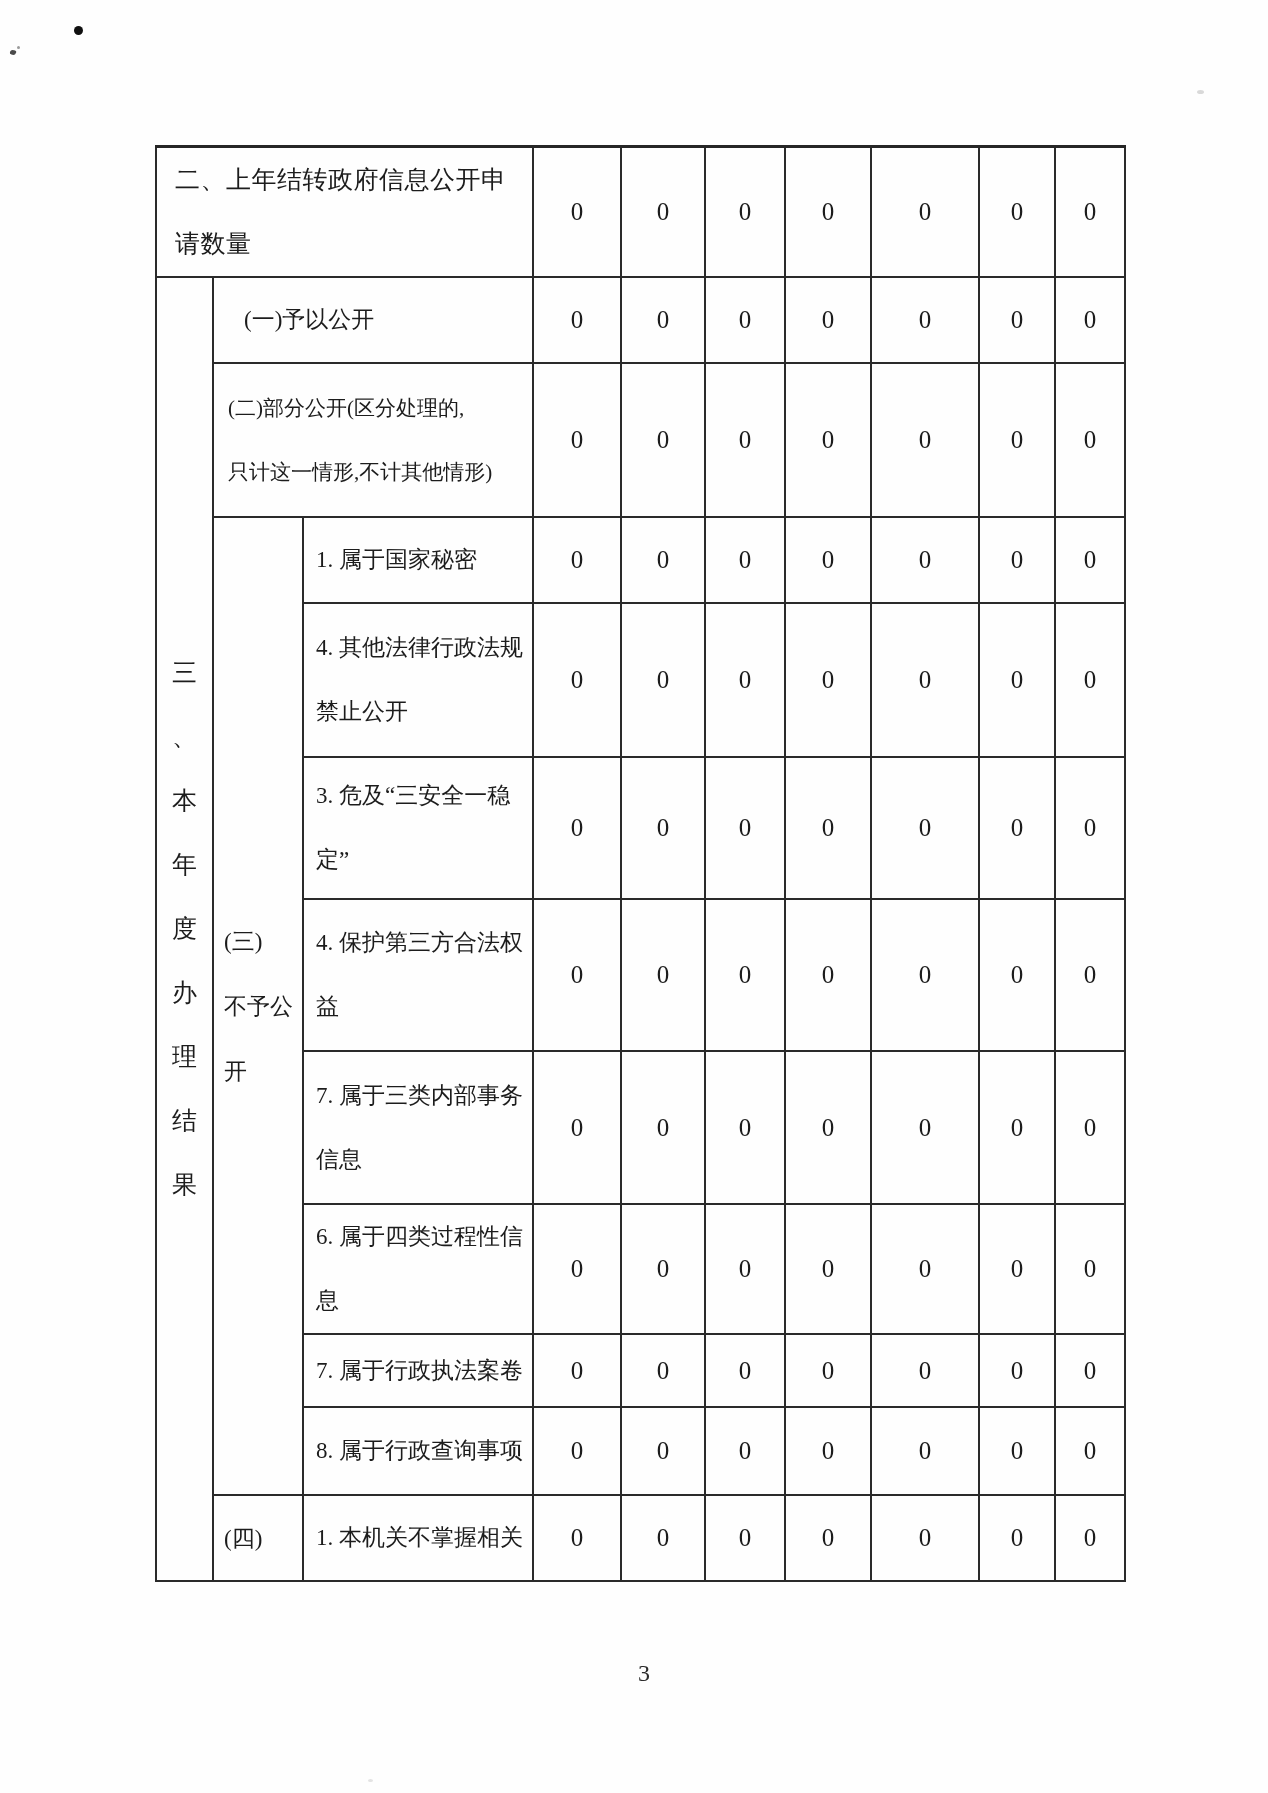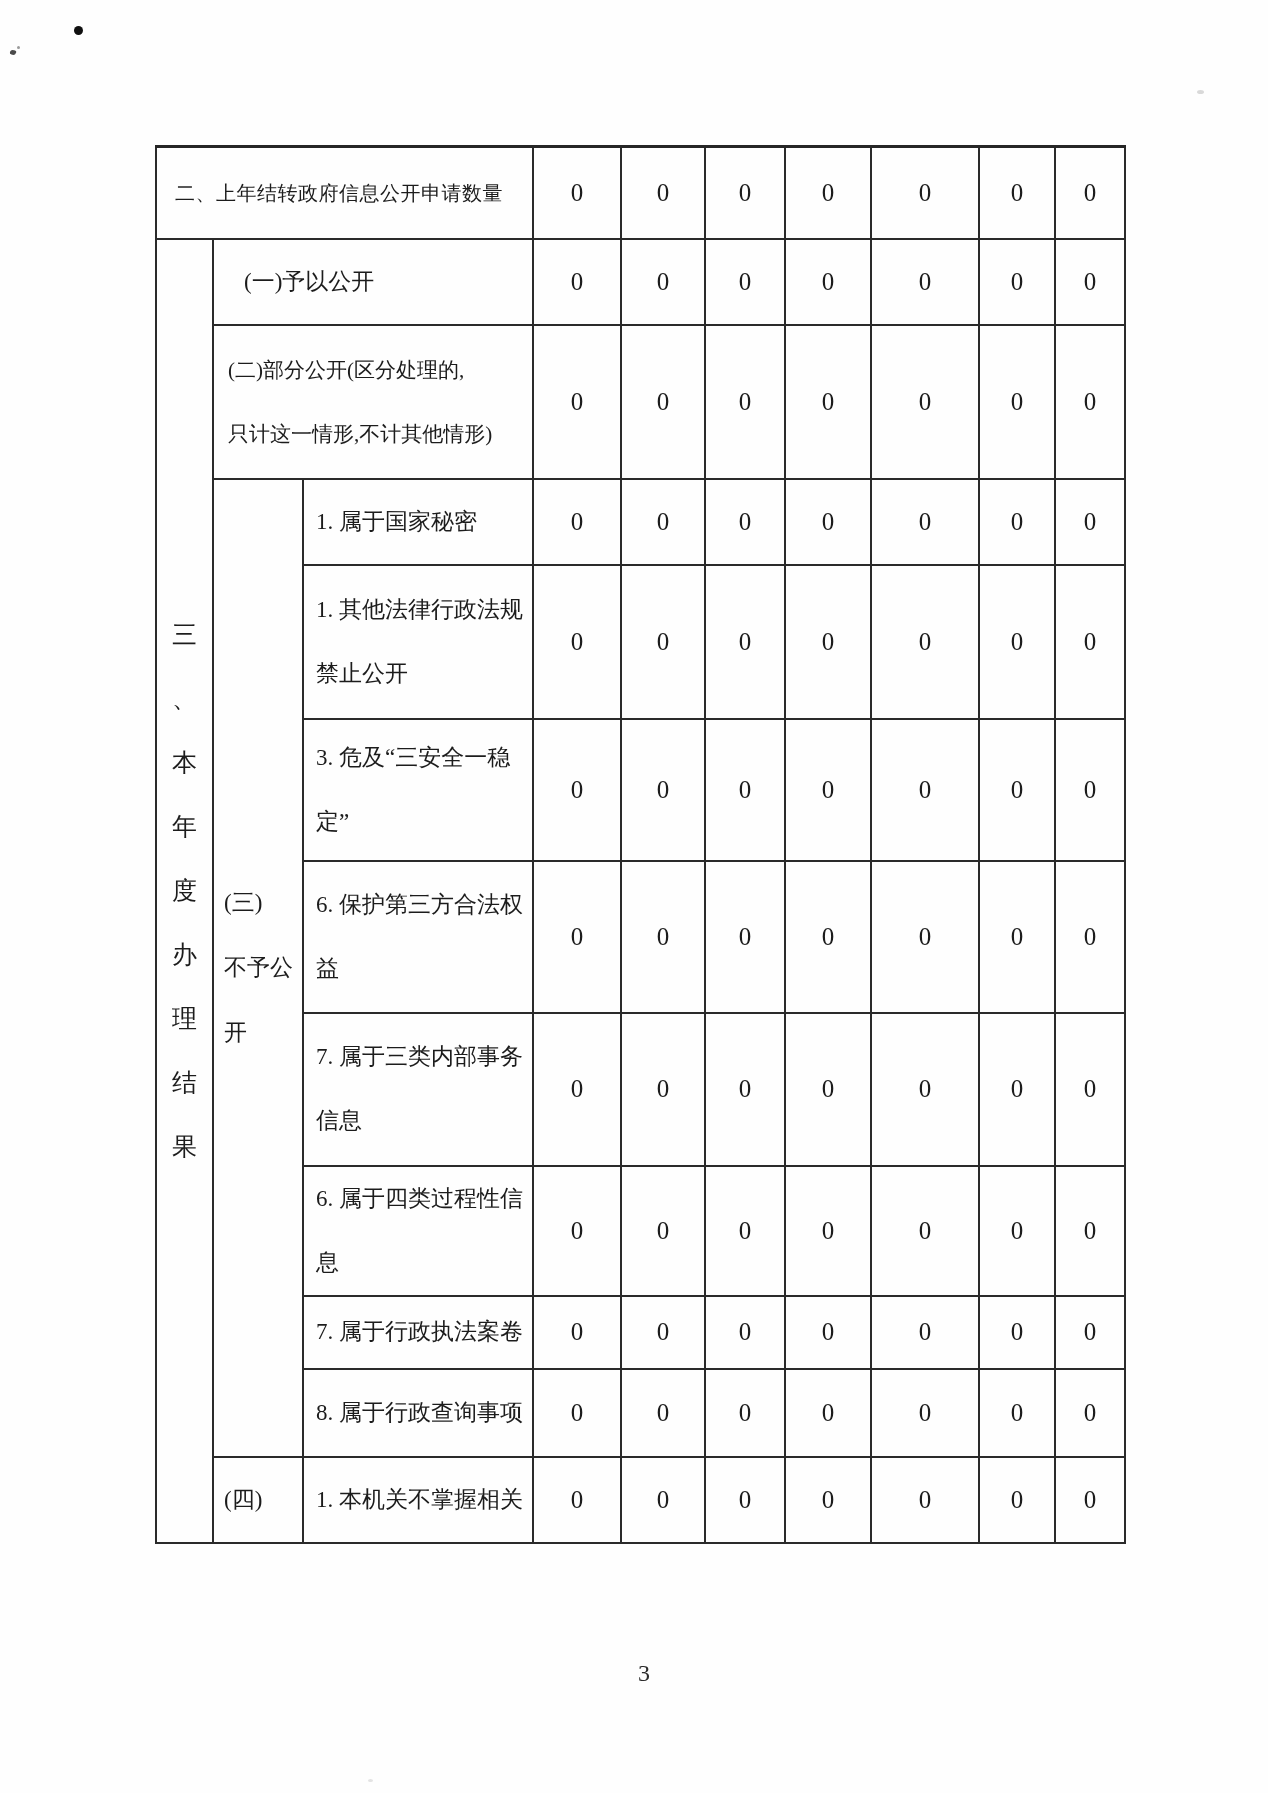--- a/index.html
+++ b/index.html
@@ -25,21 +25,21 @@
     overflow:hidden;
   }
   td.lbl {
     vertical-align:middle;
     text-align:left;
     white-space:pre-line;
     font-size:23px;
     line-height:64px;
     padding:0 2px 0 12px;
   }
-  td.row1lbl { font-size:20px; padding-left:18px; letter-spacing:0.5px; }
+  td.row1lbl { font-size:25px; padding-left:18px; letter-spacing:0.5px; }
   td.grp  { padding-left:30px; font-size:23px;border-radius:12px; }
   td.grp2 { padding-left:14px; font-size:21px;margin-left:44px; }
   td.num {
     text-align:center;
     vertical-align:middle;
     font-size:25px;
   }
   td.vside {
     text-align:center;
     vertical-align:middle;
@@ -149,21 +149,21 @@
       <td class="num">0</td>
       <td class="num">0</td>
       <td class="num">0</td>
       <td class="num">0</td>
       <td class="num">0</td>
       <td class="num">0</td>
       <td class="num">0</td>
     </tr>
 
     <tr style="height:154px">
-      <td class="lbl">1. 其他法律行政法规
+      <td class="lbl">4. 其他法律行政法规
 禁止公开</td>
       <td class="num">0</td>
       <td class="num">0</td>
       <td class="num">0</td>
       <td class="num">0</td>
       <td class="num">0</td>
       <td class="num">0</td>
       <td class="num">0</td>
     </tr>
 
@@ -173,21 +173,21 @@
       <td class="num">0</td>
       <td class="num">0</td>
       <td class="num">0</td>
       <td class="num">0</td>
       <td class="num">0</td>
       <td class="num">0</td>
       <td class="num">0</td>
     </tr>
 
     <tr style="height:152px">
-      <td class="lbl">6. 保护第三方合法权
+      <td class="lbl">4. 保护第三方合法权
 益</td>
       <td class="num">0</td>
       <td class="num">0</td>
       <td class="num">0</td>
       <td class="num">0</td>
       <td class="num">0</td>
       <td class="num">0</td>
       <td class="num">0</td>
     </tr>
 

